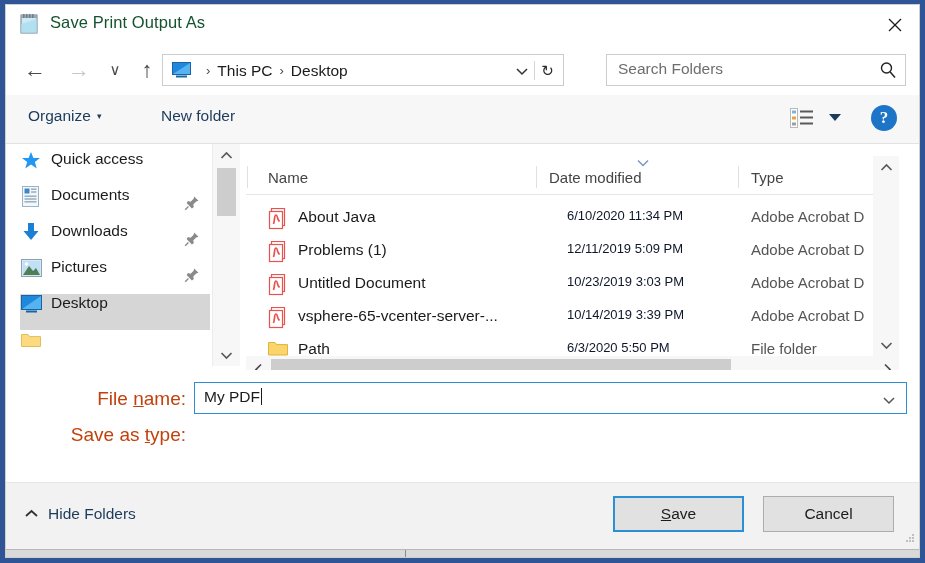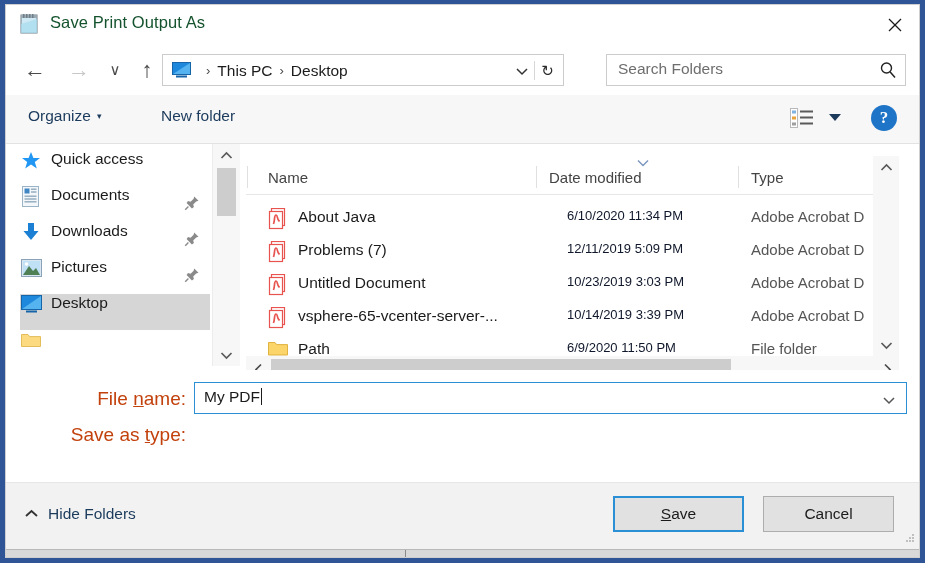--- a/index.html
+++ b/index.html
@@ -740,21 +740,21 @@
         </div>
 
         <div class="file-row" style="top:81px;">
           <span class="file-icon">
             <svg width="20" height="22" viewBox="0 0 20 22">
               <rect x="3.5" y="0.5" width="13" height="17" fill="#ffffff" stroke="#e8534f" stroke-width="1.2"></rect>
               <rect x="1.5" y="3.5" width="13" height="17" fill="#ffffff" stroke="#e8534f" stroke-width="1.2"></rect>
               <path d="M5.5 16 C7 12 6 7 8 7 C10 7 8.5 11 11.5 13.5" fill="none" stroke="#e8534f" stroke-width="1.7"></path>
             </svg>
           </span>
-          <span class="file-name">Problems (7)</span>
+          <span class="file-name">Problems (1)</span>
           <span class="file-date">12/11/2019 5:09 PM</span>
           <span class="file-type">Adobe Acrobat D</span>
         </div>
 
         <div class="file-row" style="top:114px;">
           <span class="file-icon">
             <svg width="20" height="22" viewBox="0 0 20 22">
               <rect x="3.5" y="0.5" width="13" height="17" fill="#ffffff" stroke="#e8534f" stroke-width="1.2"></rect>
               <rect x="1.5" y="3.5" width="13" height="17" fill="#ffffff" stroke="#e8534f" stroke-width="1.2"></rect>
               <path d="M5.5 16 C7 12 6 7 8 7 C10 7 8.5 11 11.5 13.5" fill="none" stroke="#e8534f" stroke-width="1.7"></path>
@@ -778,21 +778,21 @@
           <span class="file-type">Adobe Acrobat D</span>
         </div>
 
         <div class="file-row" style="top:180px;">
           <span class="file-icon">
             <svg width="20" height="17" viewBox="0 0 20 17">
               <path d="M0.5 2.5 L7 2.5 L8.6 4.6 L19.5 4.6 L19.5 15 L0.5 15 Z" fill="#fbd46a" stroke="#e0b23f" stroke-width="1"></path>
             </svg>
           </span>
           <span class="file-name">Path</span>
-          <span class="file-date">6/9/2020 11:50 PM</span>
+          <span class="file-date">6/3/2020 5:50 PM</span>
           <span class="file-type">File folder</span>
         </div>
 
         <div id="filelist-vscroll">
           <div class="fv-arrow" id="fv-up">
             <svg width="13" height="9" viewBox="0 0 13 9">
                 <polyline points="1.5,7 6.5,2 11.5,7" fill="none" stroke="#5a5a5a" stroke-width="1.7"></polyline>
               </svg>
           </div>
           <div class="fv-arrow" id="fv-down">

